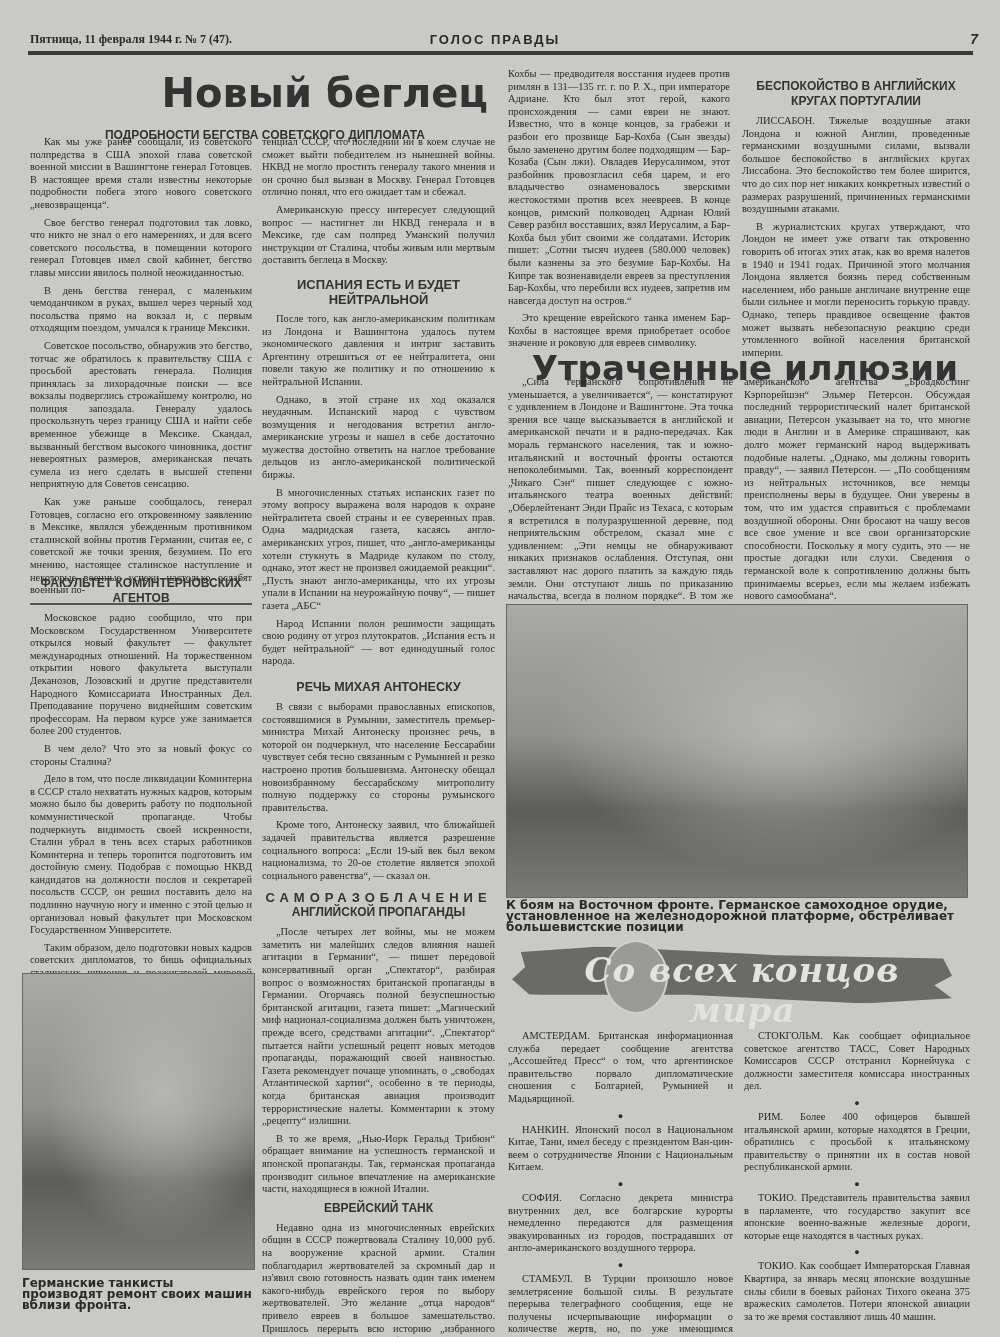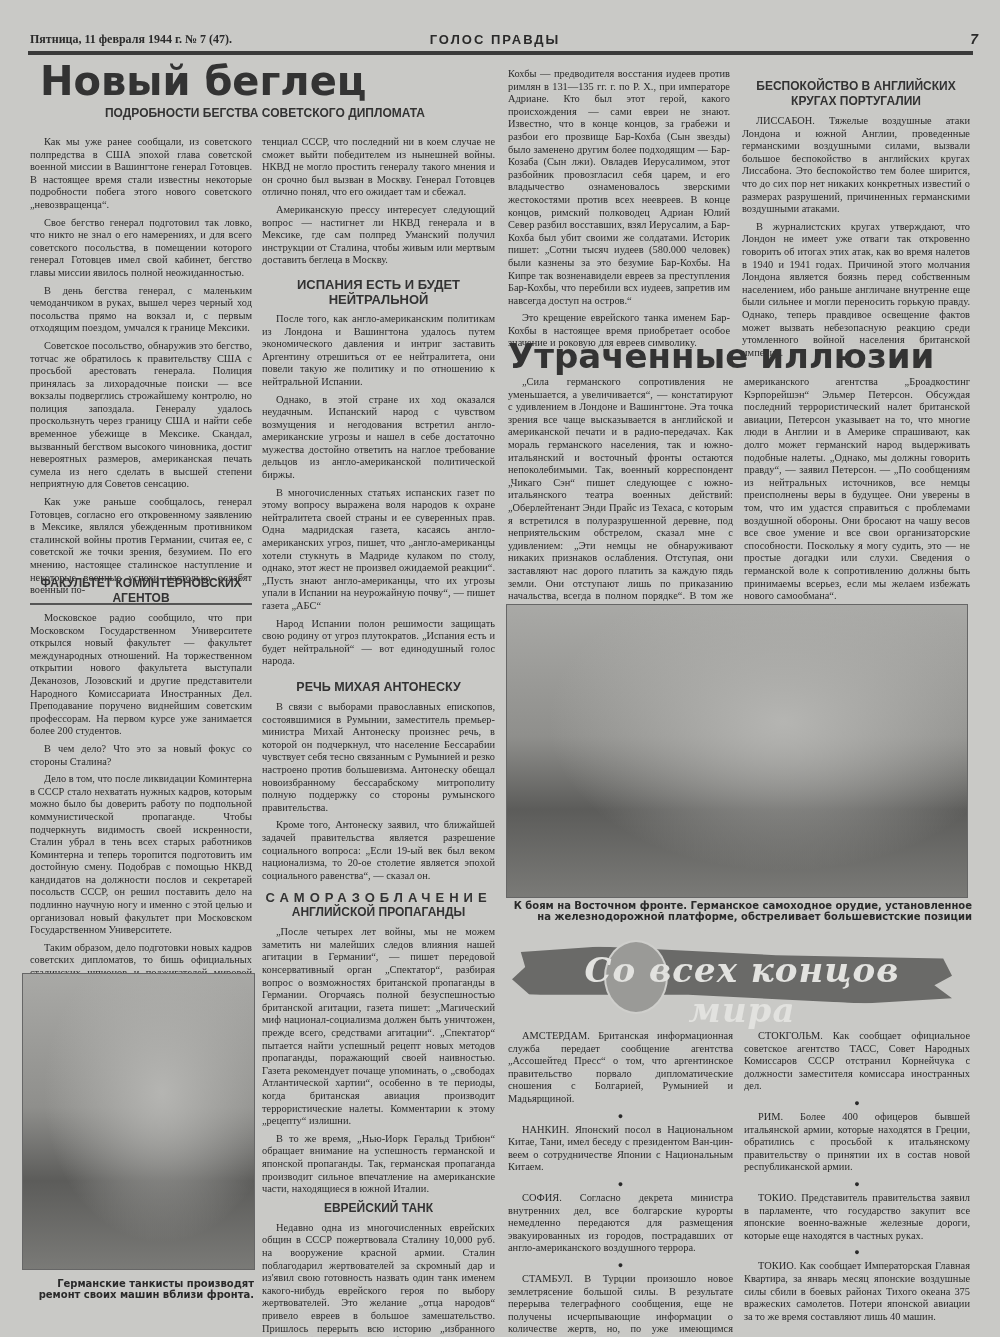--- a/index.html
+++ b/index.html
@@ -16,37 +16,37 @@
     font-family: "Liberation Sans", sans-serif;
   }
   .mh-date { position: absolute; left: 0; top: 2px; font-size: 12px; font-weight: bold; font-family: "Liberation Serif", serif; }
   .mh-title { position: absolute; left: 0; right: 0; top: 2px; text-align: center; font-size: 13px; font-weight: bold; letter-spacing: 2px; }
   .mh-page { position: absolute; right: -18px; top: 1px; font-size: 14px; font-weight: bold; font-style: italic; }
   .mh-rule { position: absolute; left: 28px; top: 51px; width: 945px; height: 4px; background: #3a3a3a; }
 
   .col { position: absolute; font-size: 10.4px; line-height: 12.6px; text-align: justify; }
   .col p { margin: 0 0 5px 0; text-indent: 14px; }
   .h-big {
-    font-family: "DejaVu Sans", sans-serif; font-weight: bold; text-align: left;
-    color: #333; margin: 0;
+    font-family: "DejaVu Sans", sans-serif; font-weight: bold; text-align: right;
+    color: #333; margin: 12px;
   }
   .h-sub {
     font-family: "Liberation Sans", sans-serif; font-weight: bold; text-align: center;
     font-size: 12px; line-height: 15px; color: #333; margin: 4px 0 6px 0;
   }
   .rule { height: 2px; background: #555; margin: 6px 0; }
   .photo {
     position: absolute; border: 1px solid #666;
     background:
       radial-gradient(ellipse at 60% 40%, #b5b5b2 0%, transparent 60%),
       linear-gradient(180deg, #a9a9a6 0%, #8f8f8c 45%, #5c5c5a 70%, #7a7a77 100%);
   }
   .caption {
     position: absolute; font-family: "DejaVu Sans", sans-serif; font-weight: bold;
-    font-size: 10px; line-height: 11px; text-align: right; color: #2a2a2a;
+    font-size: 12px; line-height: 11px; text-align: left; color: #2a2a2a;
   }
   .banner {
     position: absolute; left: 512px; top: 940px; width: 440px; height: 70px;
   }
   .banner-strip {
     position: absolute; left: 0; top: 10px; width: 440px; height: 50px;
     background: #6a6a68; transform: skewY(1.5deg);
     clip-path: polygon(2% 15%, 20% 0, 60% 8%, 98% 6%, 100% 40%, 96% 60%, 100% 85%, 80% 100%, 40% 92%, 4% 100%, 0 70%, 3% 45%);
   }
   .banner-globe {

